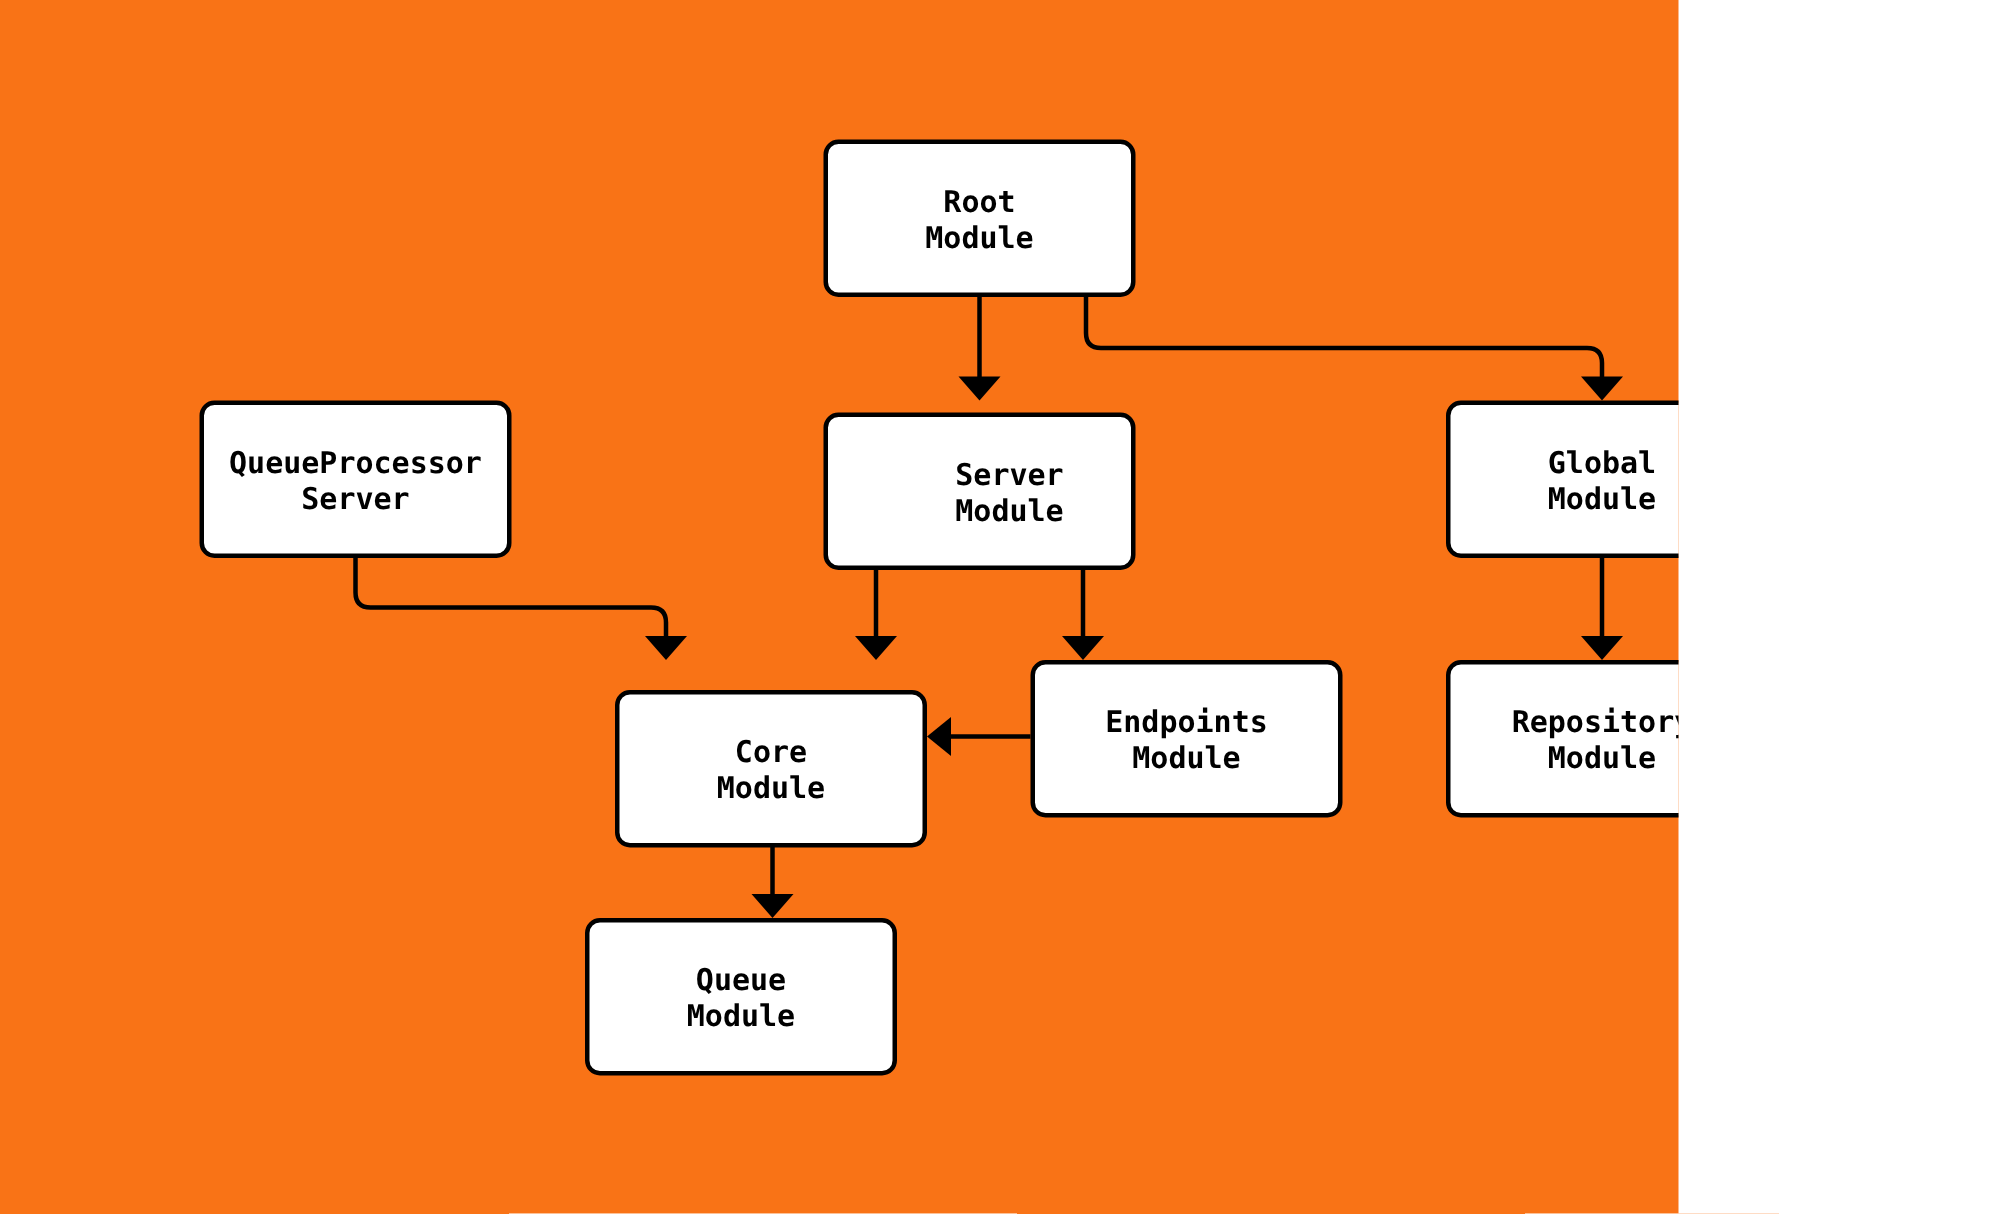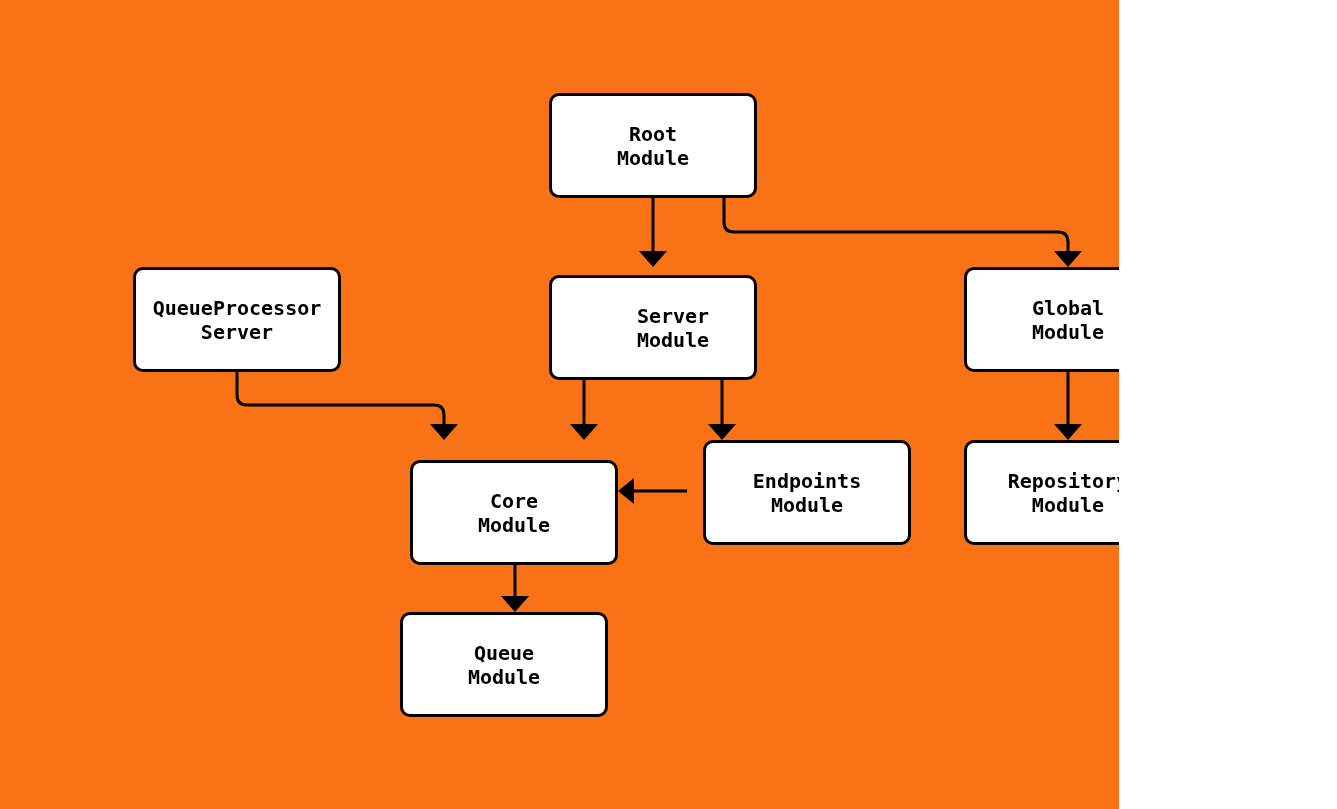--- a/index.html
+++ b/index.html
@@ -51,23 +51,23 @@
     color: #000000;
     text-align: center;
     white-space: pre-line;
   }
   
   .pos-root           { left: 549px;  top: 93px;  }
   .pos-queueprocessor { left: 133px;  top: 267px; }
   .pos-server         { left: 549px;  top: 275px; padding-left: 40px; }
   .pos-global         { left: 964px;  top: 267px; }
   .pos-core           { left: 410px;  top: 460px; }
-  .pos-endpoints      { left: 687px;  top: 440px; margin-left: 16px; }
+  .pos-endpoints      { left: 687px;  top: 440px; }
   .pos-repository     { left: 964px;  top: 440px; }
-  .pos-queue          { left: 400px;  top: 612px; }
+  .pos-queue          { left: 390px;  top: 612px; }
 </style>
 </head>
 <body>
 
 <div class="canvas">
 
   <svg class="edges-layer" viewBox="0 0 1337 809" xmlns="http://www.w3.org/2000/svg">
 
     <g>
       <path d="M653,198 L653,253"></path>

